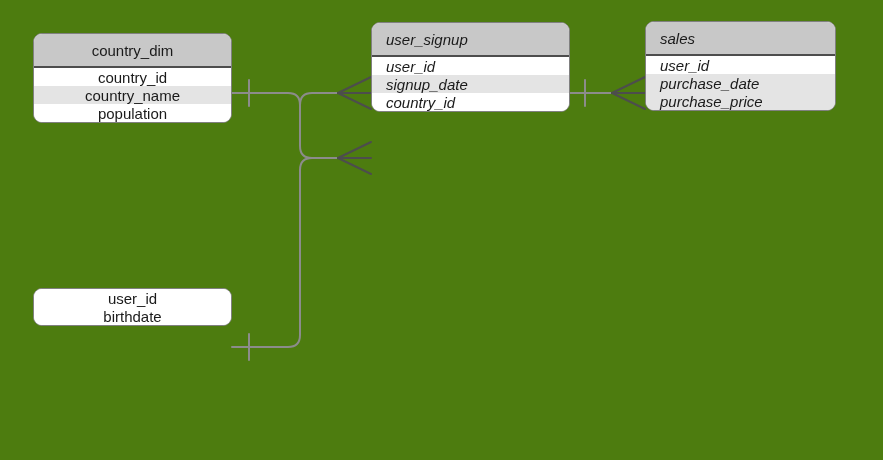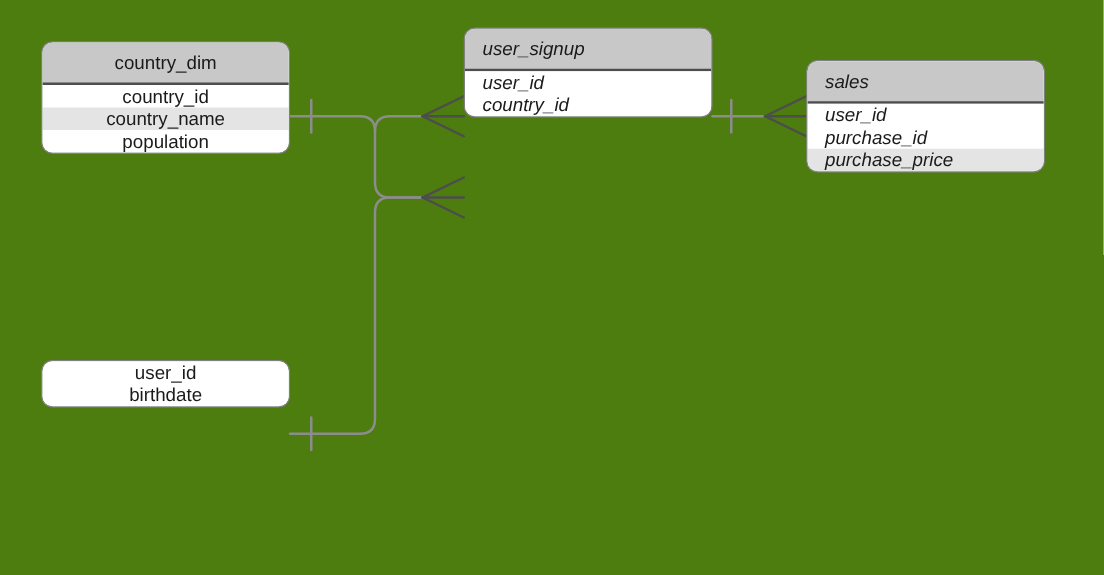--- a/index.html
+++ b/index.html
@@ -118,27 +118,28 @@
   <div class="entity style-centered" style="left:33px; top:33px; width:199px;">
     <div class="entity-header">country_dim</div>
     <div class="entity-row plain">country_id</div>
     <div class="entity-row alt">country_name</div>
     <div class="entity-row plain">population</div>
   </div>
 
   <div class="entity style-left" style="left:371px; top:22px; width:199px;">
     <div class="entity-header">user_signup</div>
     <div class="entity-row plain">user_id</div>
+    <div class="entity-row alt">signup_date</div>
     <div class="entity-row plain">country_id</div>
   </div>
 
-  <div class="entity style-left" style="left:645px; top:48px; width:191px;">
+  <div class="entity style-left" style="left:645px; top:21px; width:191px;">
     <div class="entity-header">sales</div>
     <div class="entity-row plain">user_id</div>
-    <div class="entity-row plain">purchase_id</div>
+    <div class="entity-row alt">purchase_date</div>
     <div class="entity-row alt">purchase_price</div>
   </div>
 
   <div class="entity style-centered" style="left:33px; top:288px; width:199px;">
     <div class="entity-row plain">user_id</div>
     <div class="entity-row plain">birthdate</div>
   </div>
 
 </div>
 

